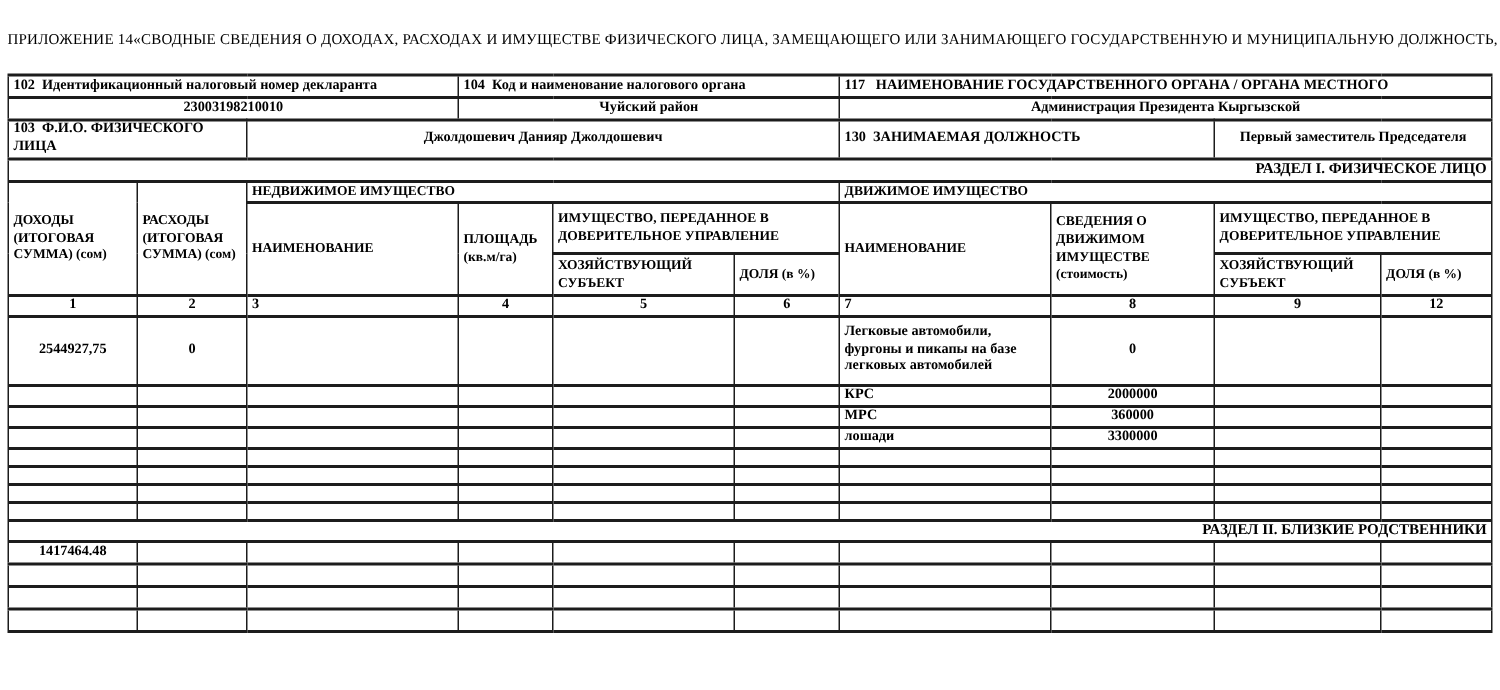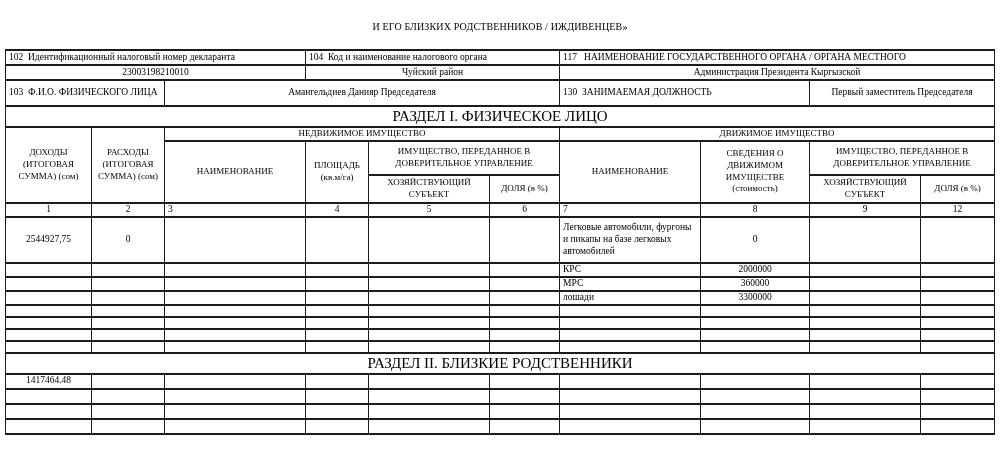--- a/index.html
+++ b/index.html
@@ -1,43 +1,43 @@
 <!DOCTYPE html>
 <html><head>
 <meta charset="utf-8">
 <style>
   html,body{margin:0;padding:0;background:#fff;}
   body{width:1000px;height:460px;color:#000;font-family:"Liberation Serif",serif;overflow:hidden;}
   .doc{padding:0 5px;}
   .title{ text-align:center;font-size:10px;letter-spacing:.15px;line-height:1.6;margin:19px 0 14px 0;}
   .title div{white-space:nowrap;}
-  table.grid{border-collapse:collapse;width:989px;table-layout:fixed;margin:0 auto;}
+  table.grid{border-collapse:collapse;width:989px;table-layout:fixed;margin:0 auto;font-weight:bold;}
   td{border:1px solid #1c1c1c;border-top:2px solid #1c1c1c;border-bottom:2px solid #1c1c1c;
      font-size:9.5px;padding:0 3px;vertical-align:middle;overflow:hidden;line-height:1.25;}
   .l{text-align:left;} .c{text-align:center;}
-  .hd{font-size:9px;text-align:center;line-height:1.3;}
+  .hd{font-size:9px;line-height:1.3;}
   tr.ri td{height:13px;}
   tr.r103 td{height:24px;margin-left:12px;}
-  tr.rsec td{height:10px;font-size:15px;}
+  tr.rsec td{height:10px;font-size:10px;text-align:right;}
   tr.rgrp td{height:12px;}
   tr.rhead td{height:32px;}
   tr.rsub td{height:26px;}
   tr.rnum td{height:12px;}
   tr.rtall td{height:44px;margin-top:23px;}
   tr.ranim td{height:12px;}
   tr.rempty td{height:10px;}
   tr.rval td{height:13px;}
   tr.rempty2 td{height:13px;}
 </style>
 </head>
 <body>
 
 <div class="doc">
   <div class="title">
-    <div>И ЕГО БЛИЗКИХ РОДСТВЕННИКОВ / ИЖДИВЕНЦЕВ»</div>
+    <div>ПРИЛОЖЕНИЕ 14«СВОДНЫЕ СВЕДЕНИЯ О ДОХОДАХ, РАСХОДАХ И ИМУЩЕСТВЕ ФИЗИЧЕСКОГО ЛИЦА, ЗАМЕЩАЮЩЕГО ИЛИ ЗАНИМАЮЩЕГО ГОСУДАРСТВЕННУЮ И МУНИЦИПАЛЬНУЮ ДОЛЖНОСТЬ,</div>
   </div>
 
   <table class="grid">
     <colgroup>
       <col style="width:86px">
         <col style="width:73px">
         <col style="width:141px">
         <col style="width:63px">
       <col style="width:121px">
         <col style="width:70px">
@@ -53,21 +53,21 @@
       <td colspan="3" class="l">104&nbsp;&nbsp;Код и наименование налогового органа</td>
       <td colspan="4" class="l">117&nbsp;&nbsp;&nbsp;НАИМЕНОВАНИЕ ГОСУДАРСТВЕННОГО ОРГАНА / ОРГАНА МЕСТНОГО</td>
     </tr>
     <tr class="ri">
       <td colspan="3" class="c">23003198210010</td>
       <td colspan="3" class="c">Чуйский район</td>
       <td colspan="4" class="c">Администрация Президента Кыргызской</td>
     </tr>
     <tr class="r103">
       <td colspan="2" class="l">103&nbsp;&nbsp;Ф.И.О. ФИЗИЧЕСКОГО ЛИЦА</td>
-      <td colspan="4" class="c">Амангельдиев Данияр Председателя</td>
+      <td colspan="4" class="c">Джолдошевич Данияр Джолдошевич</td>
       <td colspan="2" class="l">130&nbsp;&nbsp;ЗАНИМАЕМАЯ ДОЛЖНОСТЬ</td>
       <td colspan="2" class="c">Первый заместитель Председателя</td>
     </tr>
 
     <tr class="rsec">
       <td colspan="10" class="c">РАЗДЕЛ I. ФИЗИЧЕСКОЕ ЛИЦО</td>
     </tr>
 
     <tr class="rgrp">
       <td rowspan="3" class="hd">ДОХОДЫ (ИТОГОВАЯ СУММА) (сом)</td>

